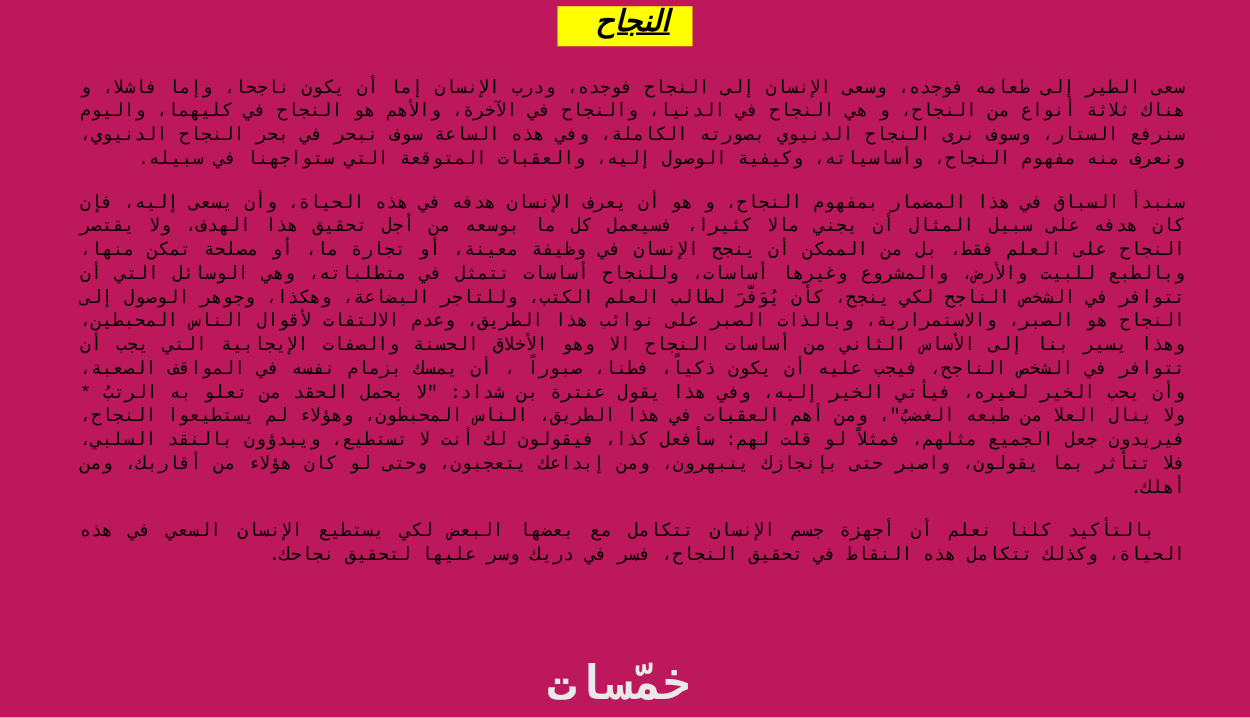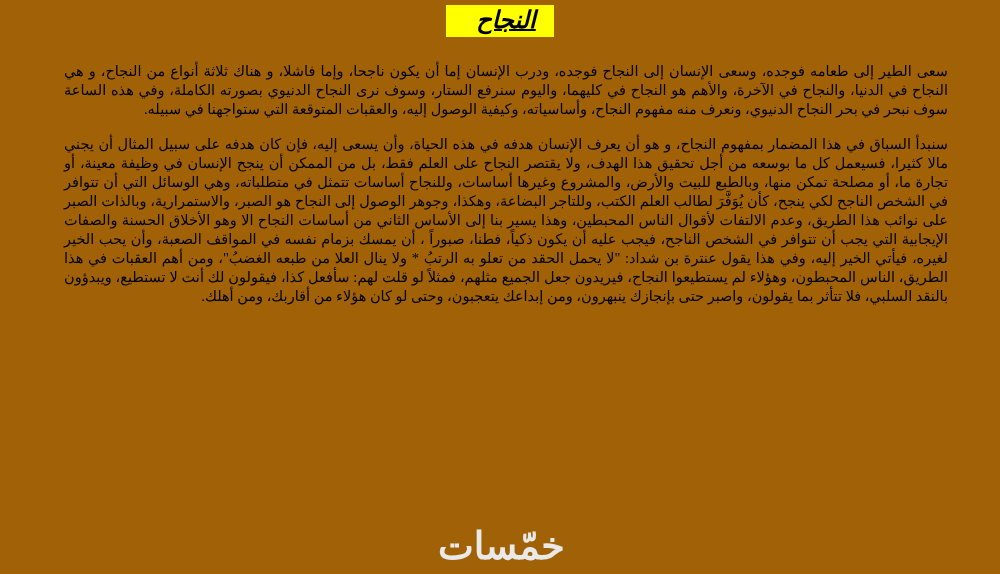--- a/index.html
+++ b/index.html
@@ -4,23 +4,23 @@
 <style>
   html, body {
     margin: 0;
     padding: 0;
     background: #ffffff;
   }
   .page {
     position: relative;
     width: 1000px;
     height: 574px;
-    background: #a16207;
+    background: #be185d;
     overflow: hidden;
-    font-family: Liberation Serif, serif;
+    font-family: Liberation Mono, monospace;
   }
   .title-wrap {
     text-align: center;
     padding-top: 5px;
   }
   .doc-title {
     display: inline-block;
     background: #ffff00;
     color: #000000;
     font-weight: bold;
@@ -68,17 +68,18 @@
 
 <div class="page">
 
   <div class="title-wrap">
     <span class="doc-title">النجاح</span>
   </div>
 
   <div class="doc-body">
     <p class="para para-1">سعى الطير إلى طعامه فوجده، وسعى الإنسان إلى النجاح فوجده، ودرب الإنسان إما أن يكون ناجحا، وإما فاشلا، و هناك ثلاثة أنواع من النجاح، و هي النجاح في الدنيا، والنجاح في الآخرة، والأهم هو النجاح في كليهما، واليوم سنرفع الستار، وسوف نرى النجاح الدنيوي بصورته الكاملة، وفي هذه الساعة سوف نبحر في بحر النجاح الدنيوي، ونعرف منه مفهوم النجاح، وأساسياته، وكيفية الوصول إليه، والعقبات المتوقعة التي ستواجهنا في سبيله.</p>
     <p class="para para-2">سنبدأ السباق في هذا المضمار بمفهوم النجاح، و هو أن يعرف الإنسان هدفه في هذه الحياة، وأن يسعى إليه، فإن كان هدفه على سبيل المثال أن يجني مالا كثيرا، فسيعمل كل ما بوسعه من أجل تحقيق هذا الهدف، ولا يقتصر النجاح على العلم فقط، بل من الممكن أن ينجح الإنسان في وظيفة معينة، أو تجارة ما، أو مصلحة تمكن منها، وبالطبع للبيت والأرض، والمشروع وغيرها أساسات، وللنجاح أساسات تتمثل في متطلباته، وهي الوسائل التي أن تتوافر في الشخص الناجح لكي ينجح، كأن يُوَفَّرَ لطالب العلم الكتب، وللتاجر البضاعة، وهكذا، وجوهر الوصول إلى النجاح هو الصبر، والاستمرارية، وبالذات الصبر على نوائب هذا الطريق، وعدم الالتفات لأقوال الناس المحبطين، وهذا يسير بنا إلى الأساس الثاني من أساسات النجاح الا وهو الأخلاق الحسنة والصفات الإيجابية التي يجب أن تتوافر في الشخص الناجح، فيجب عليه أن يكون ذكياً، فطنا، صبوراً ، أن يمسك بزمام نفسه في المواقف الصعبة، وأن يحب الخير لغيره، فيأتي الخير إليه، وفي هذا يقول عنترة بن شداد: "لا يحمل الحقد من تعلو به الرتبُ * ولا ينال العلا من طبعه الغضبُ"، ومن أهم العقبات في هذا الطريق، الناس المحبطون، وهؤلاء لم يستطيعوا النجاح، فيريدون جعل الجميع مثلهم، فمثلاً لو قلت لهم: سأفعل كذا، فيقولون لك أنت لا تستطيع، ويبدؤون بالنقد السلبي، فلا تتأثر بما يقولون، واصبر حتى بإنجازك ينبهرون، ومن إبداعك يتعجبون، وحتى لو كان هؤلاء من أقاربك، ومن أهلك.</p>
+    <p class="para para-3">بالتأكيد كلنا نعلم أن أجهزة جسم الإنسان تتكامل مع بعضها البعض لكي يستطيع الإنسان السعي في هذه الحياة، وكذلك تتكامل هذه النقاط في تحقيق النجاح، فسر في دريك وسر عليها لتحقيق نجاحك.</p>
   </div>
 
   <div class="watermark">خمّسات</div>
 
 </div>
 
 </body></html>

